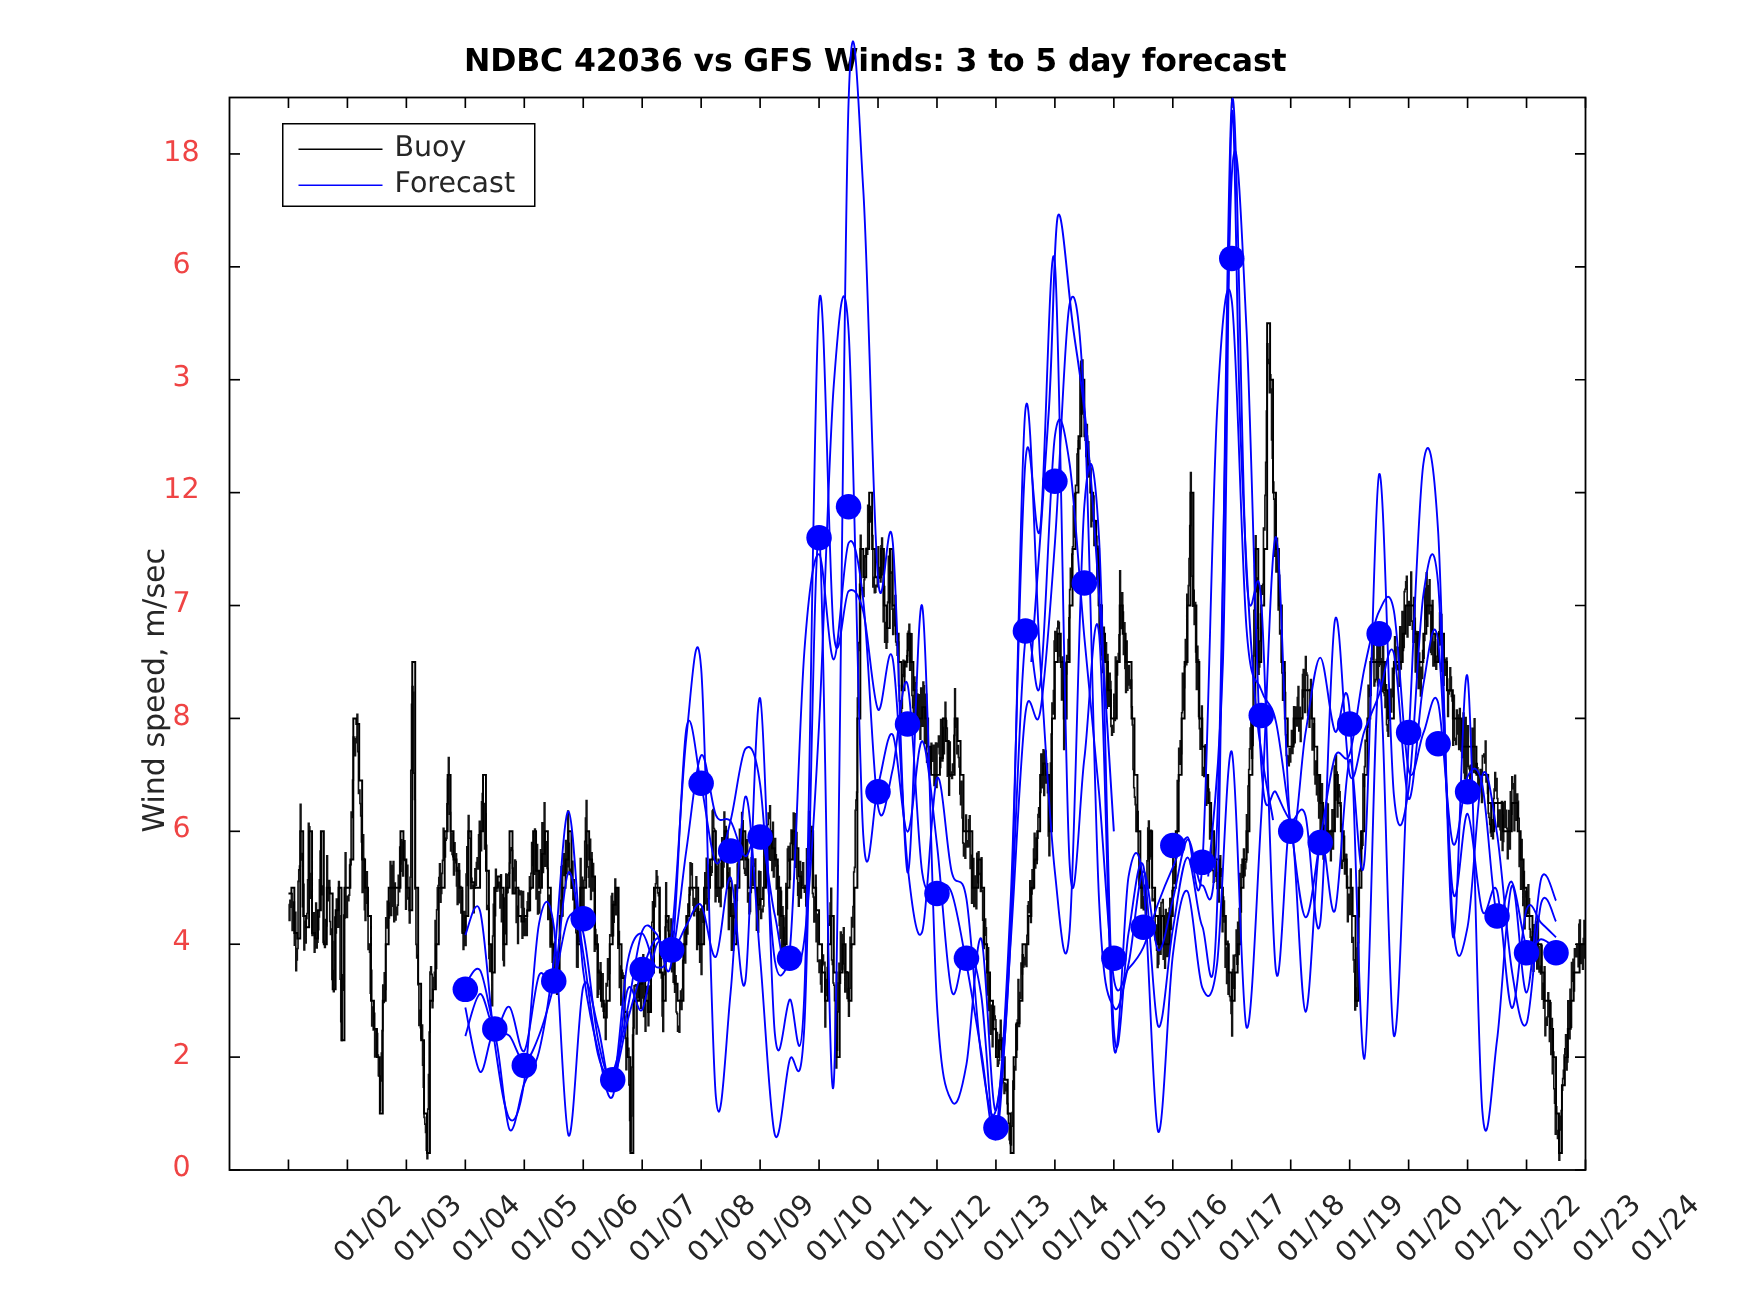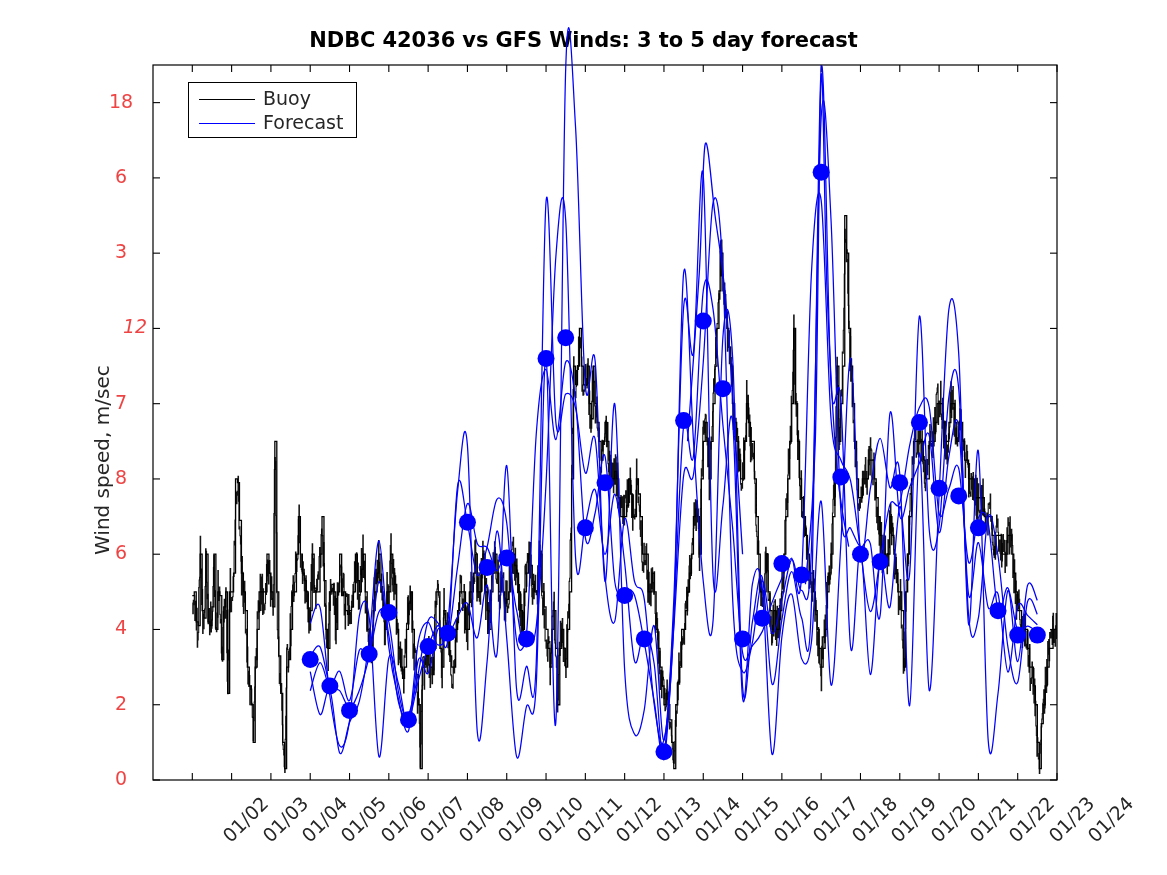--- a/index.html
+++ b/index.html
@@ -237,21 +237,21 @@
       </g>
   </svg>
 
   <div id="ytick-labels">
       <div class="ytick-label" style="left: 101px; top: 767px;">0</div>
       <div class="ytick-label" style="left: 101px; top: 691.737px;">2</div>
       <div class="ytick-label" style="left: 101px; top: 616.474px;">4</div>
       <div class="ytick-label" style="left: 101px; top: 541.211px;">6</div>
       <div class="ytick-label" style="left: 101px; top: 465.947px;">8</div>
       <div class="ytick-label" style="left: 101px; top: 390.684px;">7</div>
-      <div class="ytick-label" style="left: 115px; top: 315.421px; font-style: italic;">12</div>
+      <div class="ytick-label" style="left: 101px; top: 315.421px;">12</div>
       <div class="ytick-label" style="left: 101px; top: 240.158px;">3</div>
       <div class="ytick-label" style="left: 101px; top: 164.895px;">6</div>
       <div class="ytick-label" style="left: 101px; top: 89.6316px;">18</div>
     </div>
   <div id="xtick-labels">
       <div class="xtick-label" style="left: 202.304px; top: 792px;">01/02</div>
       <div class="xtick-label" style="left: 241.609px; top: 792px;">01/03</div>
       <div class="xtick-label" style="left: 280.913px; top: 792px;">01/04</div>
       <div class="xtick-label" style="left: 320.217px; top: 792px;">01/05</div>
       <div class="xtick-label" style="left: 359.522px; top: 792px;">01/06</div>

